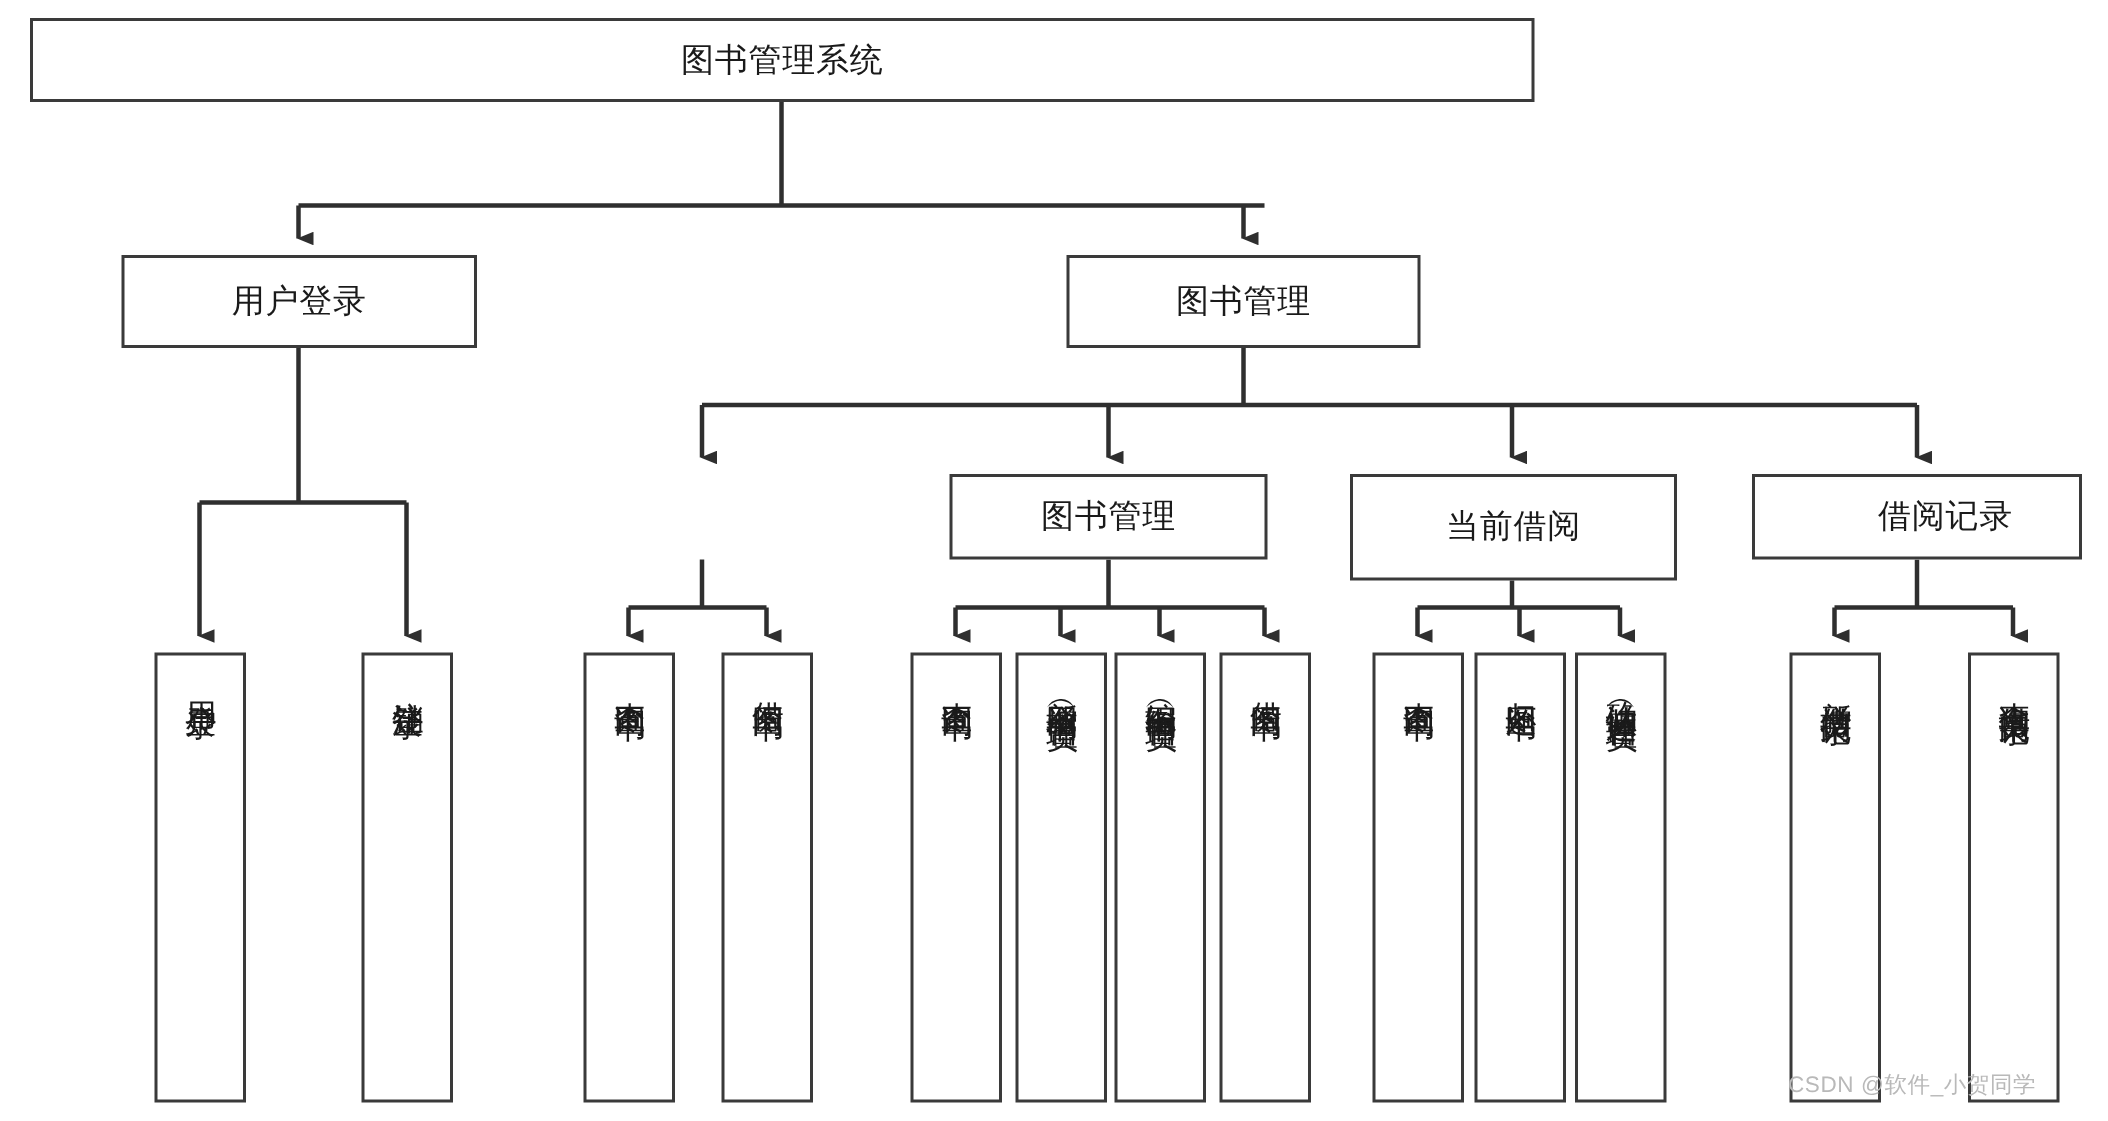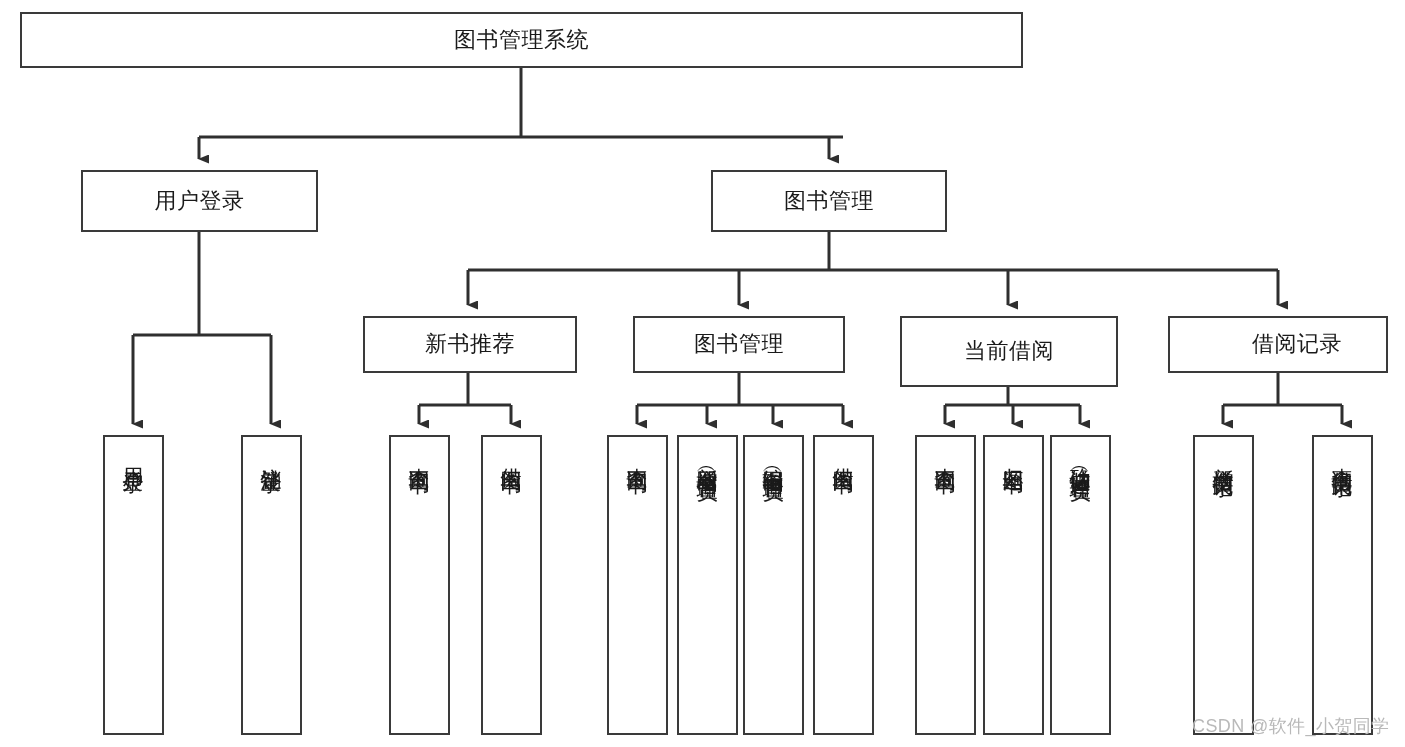--- a/index.html
+++ b/index.html
@@ -53,21 +53,21 @@
   }
   .node.vertical .node-label {
     writing-mode: vertical-rl;
     text-orientation: upright;
     font-size: 21px;
     letter-spacing: 2px;
     line-height: 1;
   }
   .watermark {
     position: absolute;
-    font-size: 18px;
+    font-size: 15px;
     color: #b9b9b9;
     white-space: nowrap;
     letter-spacing: 0.4px;
     user-select: none;
   }
 </style>
 </head>
 <body>
 
 <div id="diagram-root">
@@ -126,23 +126,20 @@
     <span class="node-label">图书管理系统</span>
   </div>
 
   <div class="node horizontal" style="left:81px; top:170px; width:237px; height:62px;">
     <span class="node-label">用户登录</span>
   </div>
   <div class="node horizontal" style="left:711px; top:170px; width:236px; height:62px;">
     <span class="node-label">图书管理</span>
   </div>
 
-  <div class="node horizontal" style="left:363px; top:316px; width:214px; height:57px;">
-    <span class="node-label">新书推荐</span>
-  </div>
   <div class="node horizontal" style="left:633px; top:316px; width:212px; height:57px;">
     <span class="node-label">图书管理</span>
   </div>
   <div class="node horizontal" style="left:900px; top:316px; width:218px; height:71px;">
     <span class="node-label">当前借阅</span>
   </div>
   <div class="node horizontal" style="left:1168px; top:316px; width:220px; height:57px;padding-left:38px;">
     <span class="node-label">借阅记录</span>
   </div>
 

